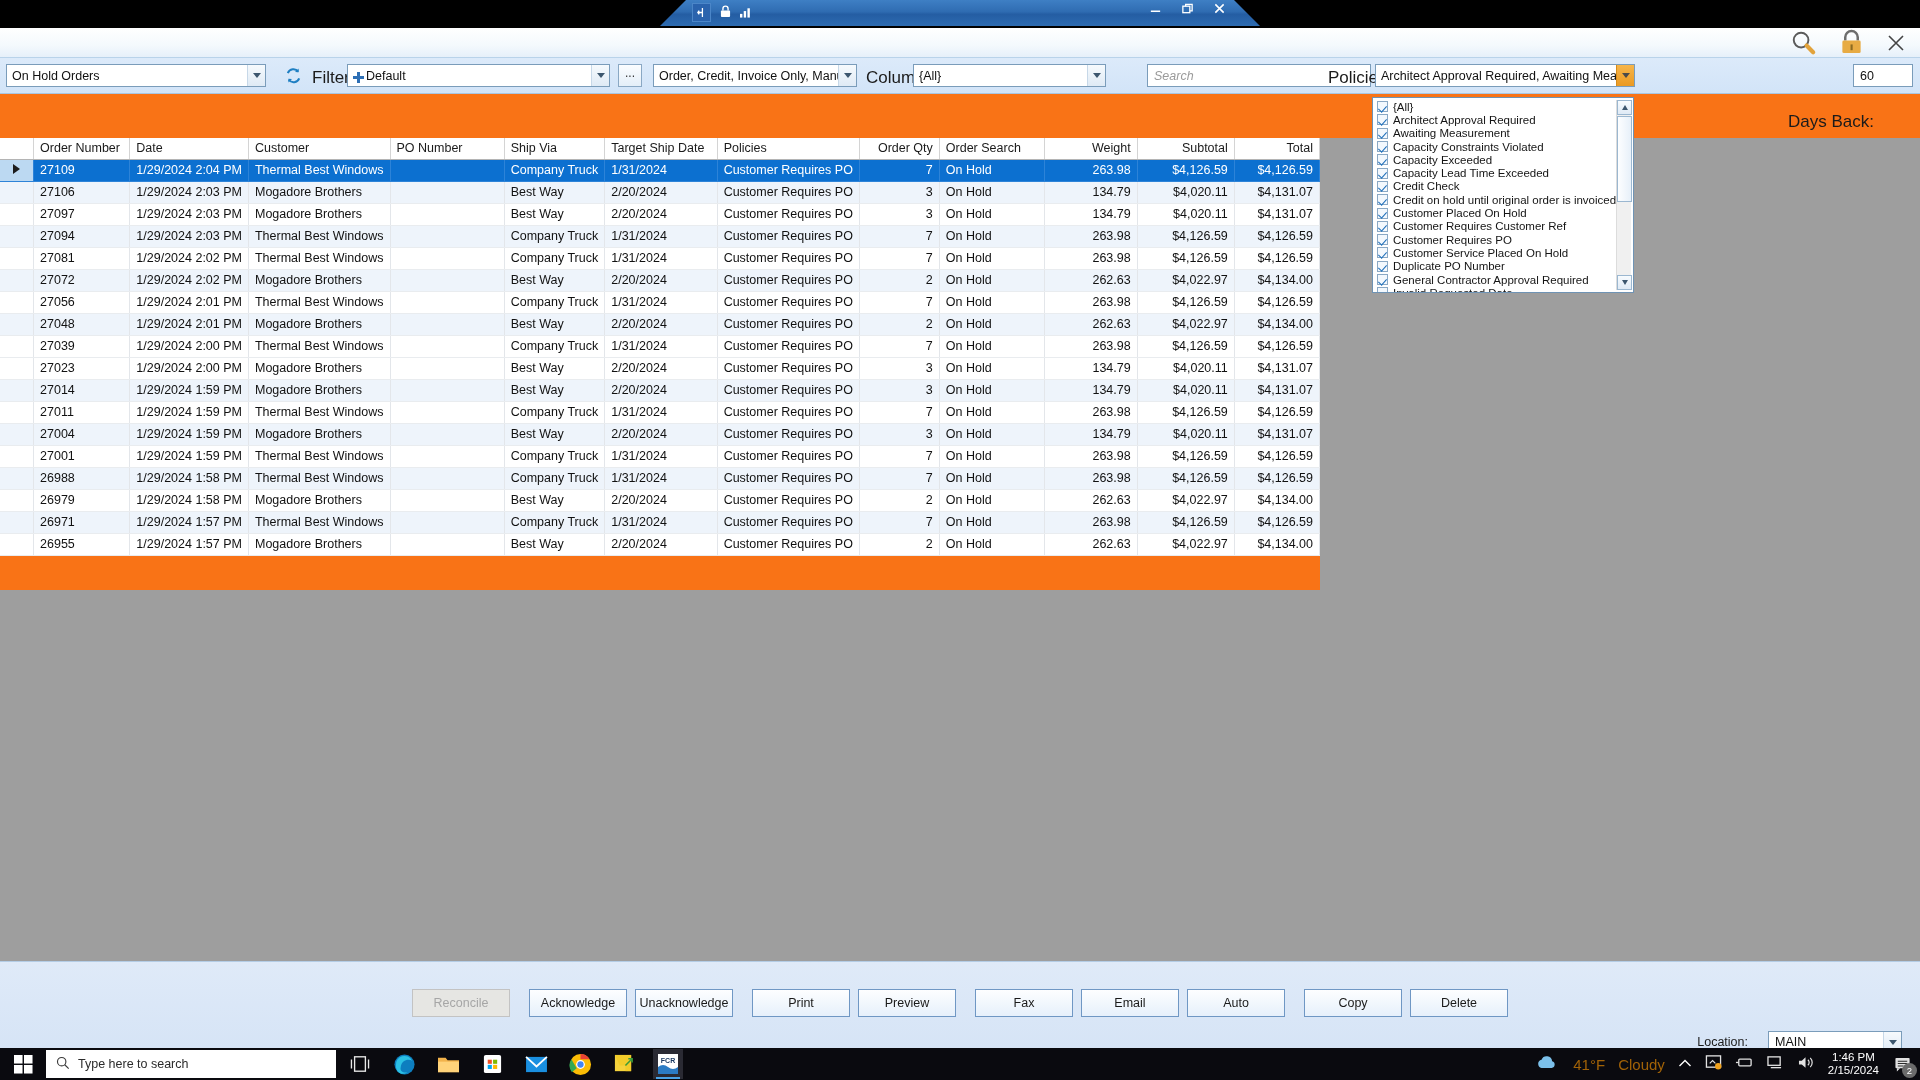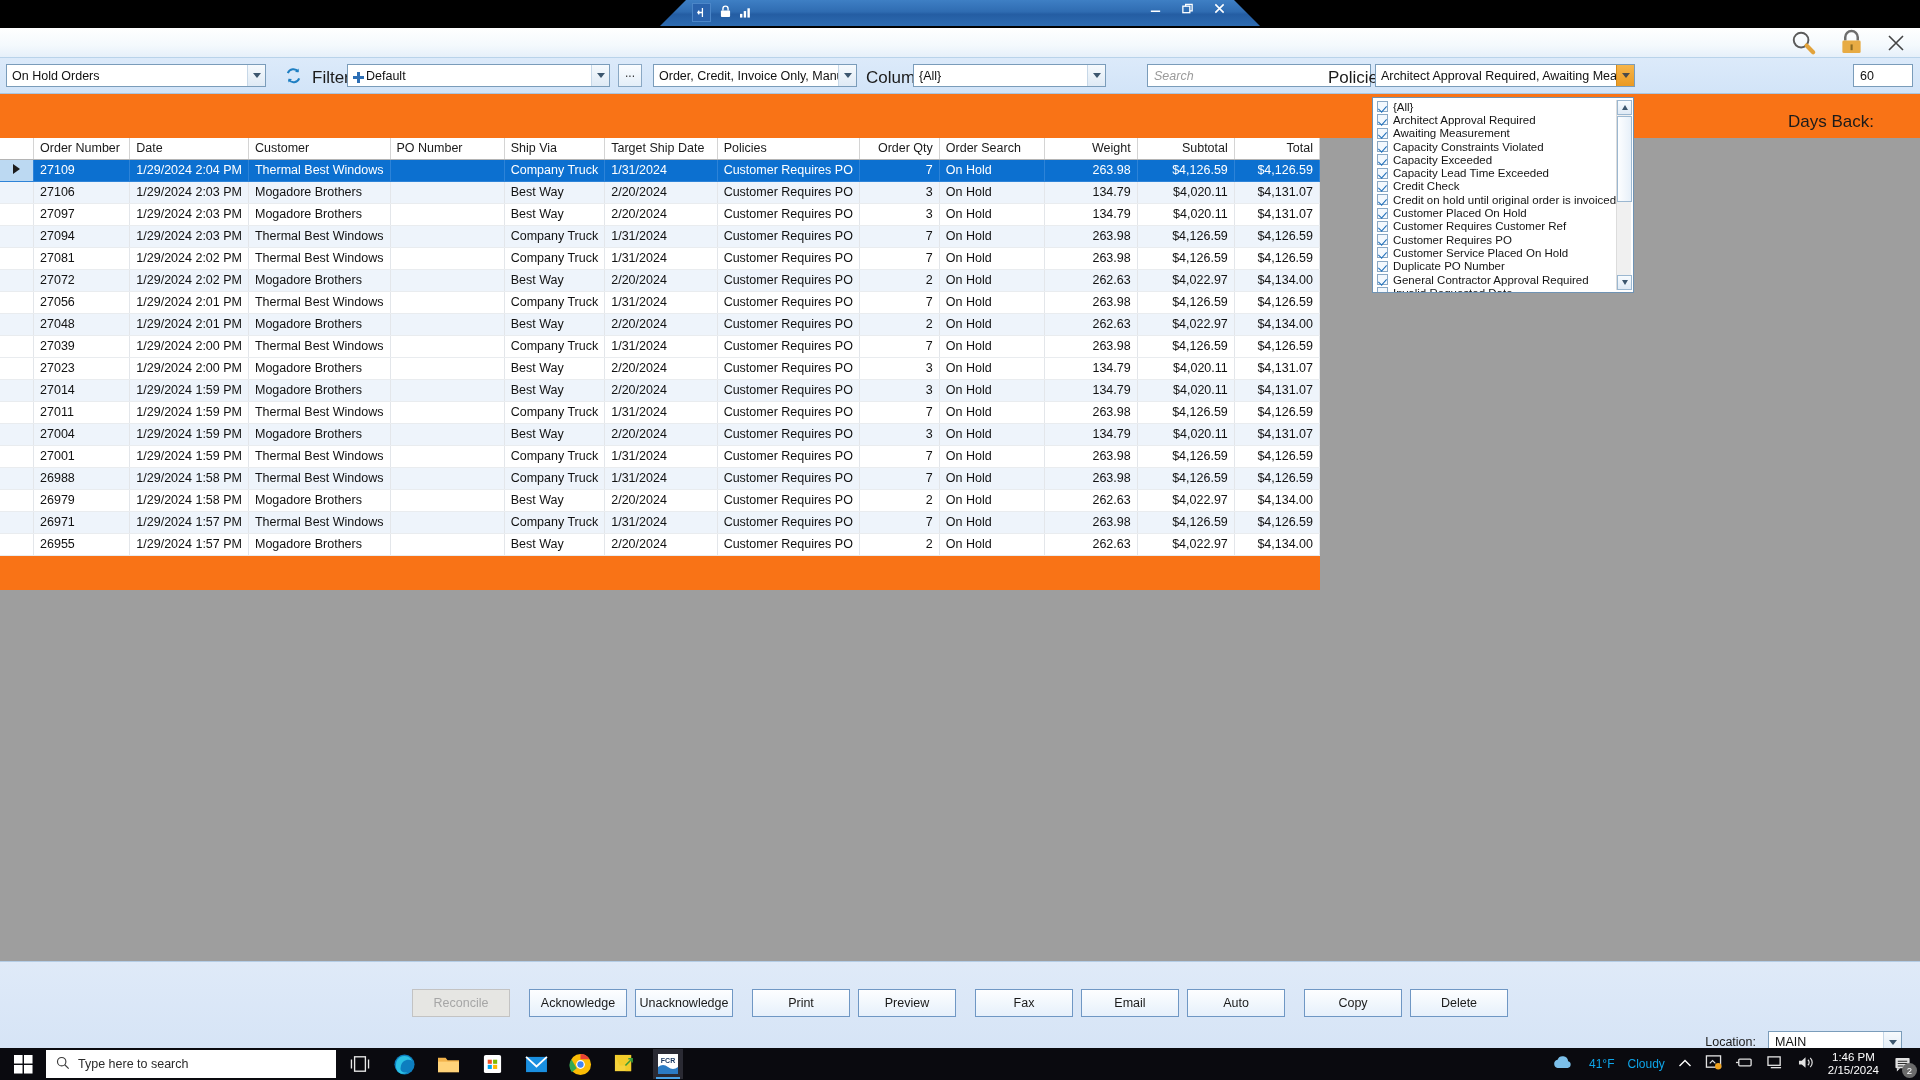--- a/index.html
+++ b/index.html
@@ -221,21 +221,21 @@
     position: absolute; left: 0; right: 0; top: 27px;
     display: flex; justify-content: center; align-items: center; gap: 0;
   }
   .abtn {
     height: 28px; border: 1px solid #6f97c4; background: linear-gradient(to bottom,#fdfeff,#e6f0fb);
     font-size: 12.5px; color: #1a1a1a; display: flex; align-items: center; justify-content: center;
     margin: 0 4px; cursor: default;
   }
   .abtn.disabled { border-color: #c3c3c3; background: #e6e6e3; color: #a6a6a6; }
   .grp-sep { width: 11px; }
-  .loc-wrap { position: absolute; right: 18px; top: 69px; display: flex; align-items: center; gap: 12px; }
+  .loc-wrap { position: absolute; right: 18px; top: 69px; display: flex; align-items: center; gap: 20px; }
   .loc-label { font-size: 12.5px; color: #1a1a1a; }
   .loc-combo {
     width: 134px; height: 22px; background: #fff; border: 1px solid #7a9cba;
     display: flex; align-items: center; font-size: 12.5px; color: #111; padding-left: 6px;
   }
 
   
   .taskbar {
     position: absolute; left: 0; top: 1048px; width: 1920px; height: 32px;
     background: #0a0a0f;
@@ -249,21 +249,21 @@
     background: #ffffff; display: flex; align-items: center; gap: 8px; padding-left: 10px;
     font-size: 12.5px; color: #2b2b2b;
   }
   .tb-apps { position: absolute; left: 345px; top: 0; height: 32px; display: flex; align-items: center; gap: 14px; }
   .tb-app { width: 30px; height: 30px; display: flex; align-items: center; justify-content: center; position: relative; }
   .tb-app.active { background: #2a2a33; }
   .tb-app.active::after {
     content: ""; position: absolute; left: 3px; right: 3px; bottom: 0; height: 2px; background: #4aa3e8;
   }
   .tray { position: absolute; right: 6px; top: 0; height: 32px; display: flex; align-items: center; gap: 13px; }
-  .tray-txt { color: #0ea5e9; font-size: 12px; text-align: center; }
+  .tray-txt { color: #a16207; font-size: 15px; text-align: center; }
   .clock { color: #fff; font-size: 11.5px; line-height: 13px; text-align: center; }
   .notif {
     width: 22px; height: 22px; position: relative; display: flex; align-items: center; justify-content: center;
   }
   .notif-badge {
     position: absolute; right: -3px; bottom: -3px; width: 15px; height: 15px; border-radius: 50%;
     background: #6b6b6b; color: #fff; font-size: 9.5px; display: flex; align-items: center; justify-content: center;
   }
 </style>
 </head>

